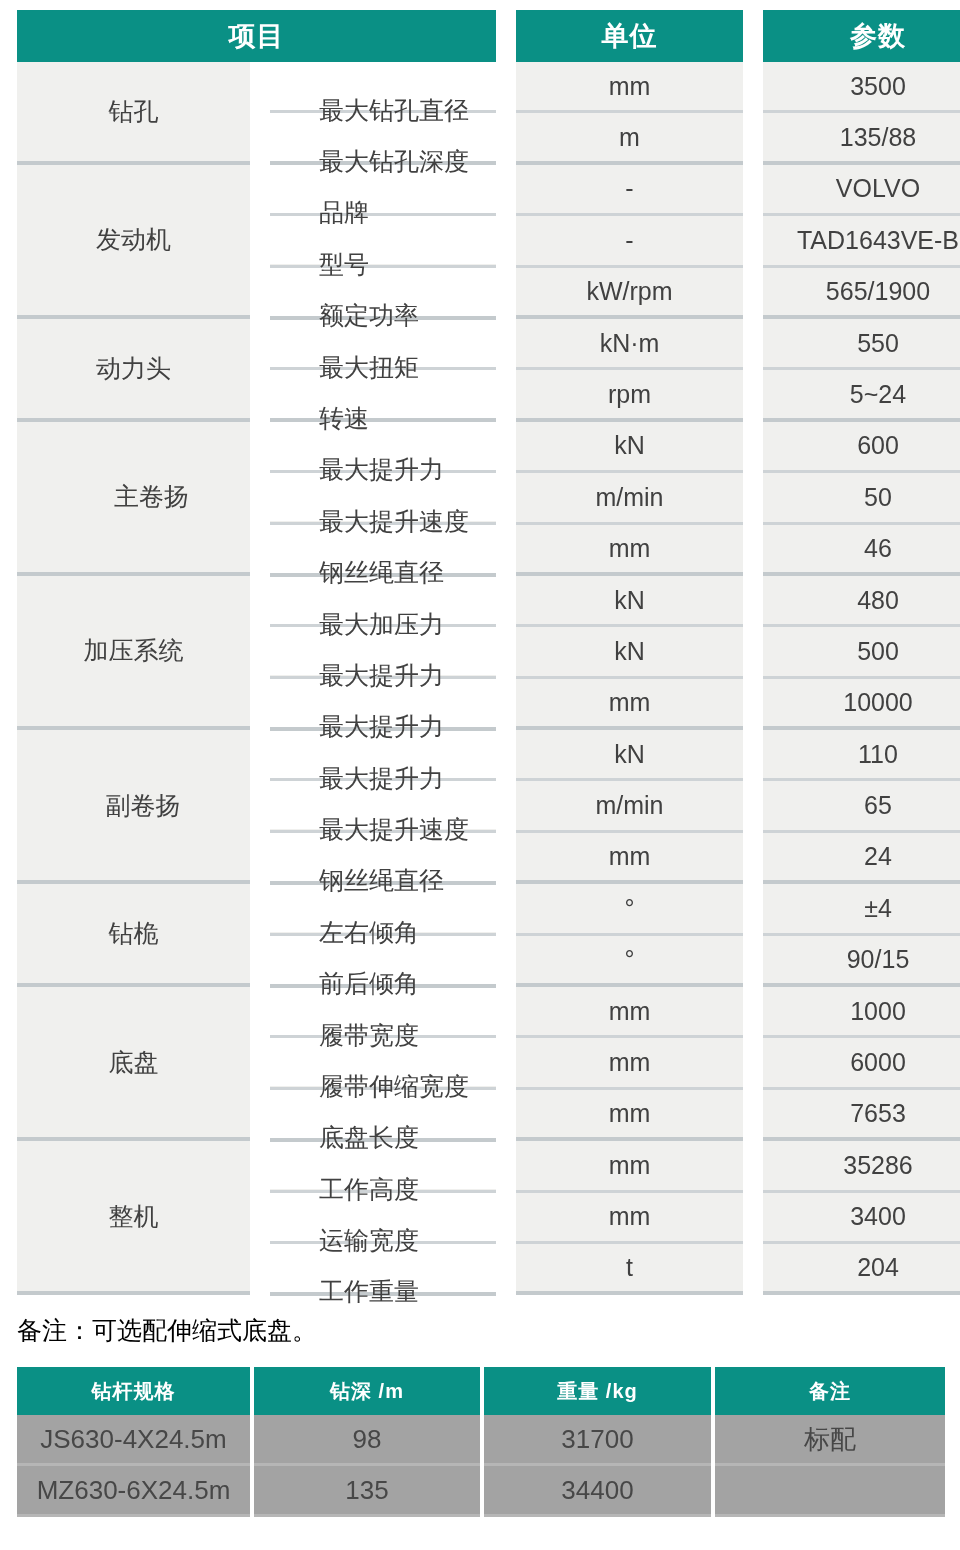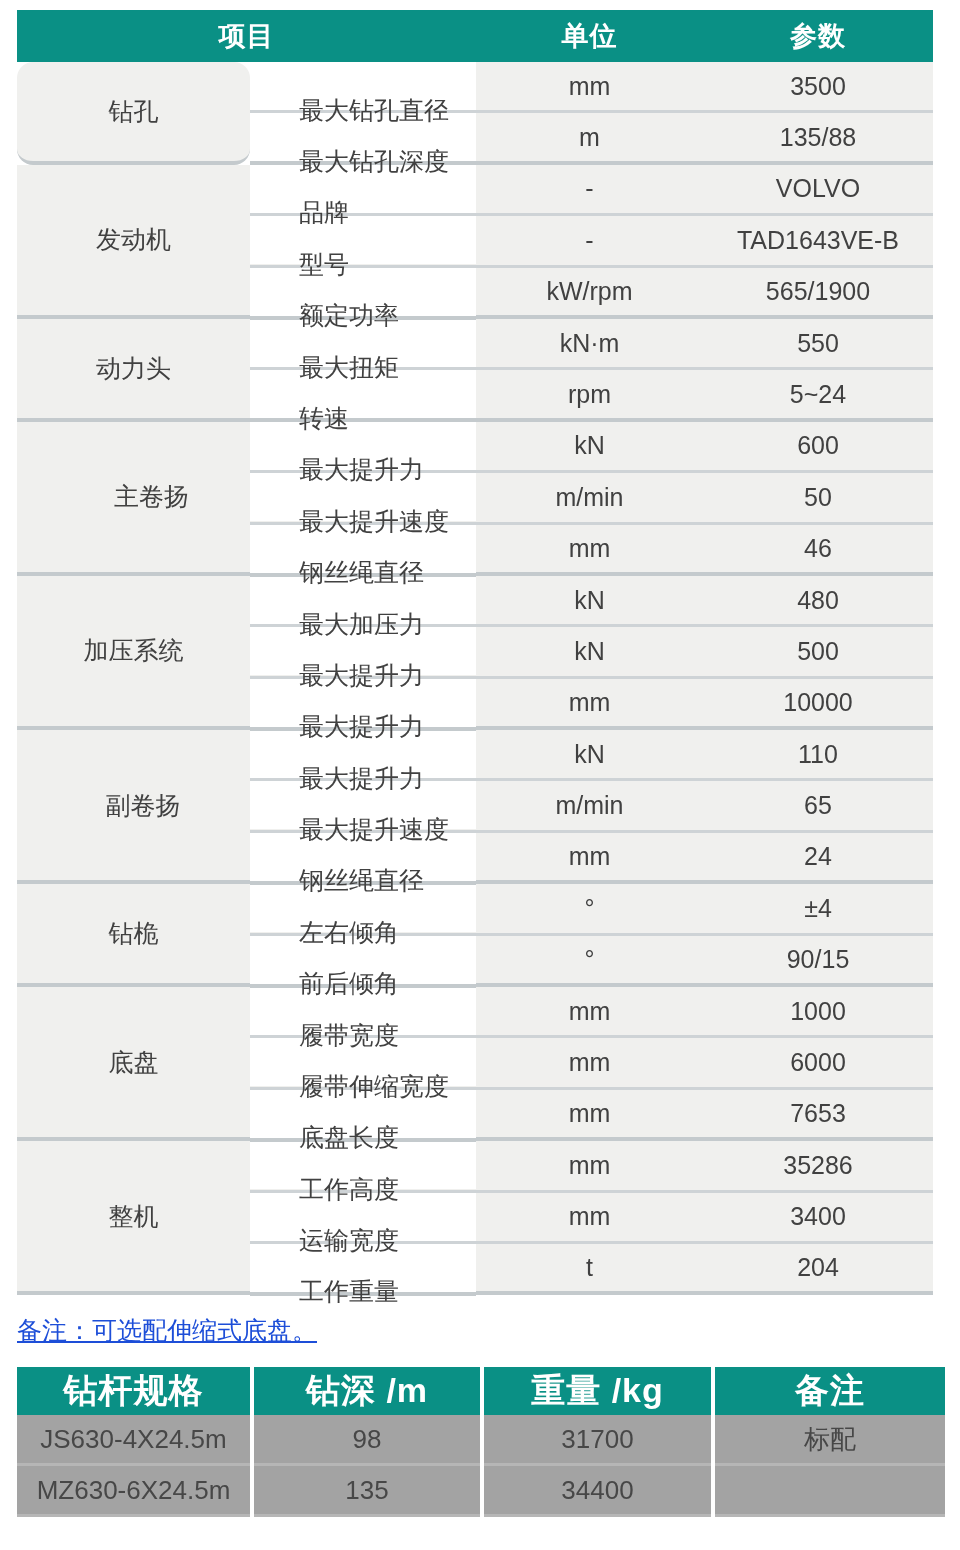--- a/index.html
+++ b/index.html
@@ -8,21 +8,21 @@
     width:960px; height:1550px; overflow:hidden;
     font-family:"Liberation Sans","DejaVu Sans",sans-serif;
     color:#414141;
   }
   .page { padding:10px 15px 0 17px; }
 
   
   .spec-table {
     display:grid;
     grid-template-columns:233px 226px 227px 230px;
-    column-gap:0;
+    column-gap:20px;
     grid-template-rows:52px;
     grid-auto-rows:51.4px;
     width:928px;
   }
   .th {
     background:var(--teal,#0a9085);
     color:#ffffff; font-weight:bold; font-size:27px;
     display:flex; align-items:center; justify-content:center;
     letter-spacing:1px;
   }
@@ -32,35 +32,35 @@
     font-size:25px; color:#414141;
     display:flex; align-items:center; justify-content:center;
   }
   .cell.item { justify-content:flex-start; padding-left:49px;margin-top:48px; }
   .cell.inner { border-bottom:3px solid #ced3d6; }
   .cell.gend, .gcell { border-bottom:4px solid #c4cacd; }
 
   
   .note {
     margin-top:20px;
-    font-size:25px; line-height:31px; color:#1d4ed8;text-decoration:underline;
+    font-size:25px; line-height:31px; color:#000000;
   }
 
   
   .pipe-table {
     display:grid;
     grid-template-columns:233px 226px 227px 230px;
     column-gap:4px;
     grid-template-rows:48px 51px 51px;
     width:928px;
     margin-top:21px;
   }
   .pth {
     background:var(--teal,#0a9085);
-    color:#ffffff; font-weight:bold; font-size:34px;
+    color:#ffffff; font-weight:bold; font-size:20px;
     display:flex; align-items:center; justify-content:center;
     letter-spacing:1px;
     text-align:right;
   }
   .pcell {
     background:#a3a3a3;
     font-size:26px; color:#474747;
     display:flex; align-items:center; justify-content:center;
     border-bottom:3px solid #b6b6b6;
   }
@@ -68,21 +68,21 @@
 </head>
 <body>
 
 <div class="page">
 
   <div class="spec-table" id="spec-table">
     <div class="th th-item">项目</div>
     <div class="th">单位</div>
     <div class="th">参数</div>
 
-  <div class="gcell" style="grid-row: span 2; border-radius: 16px;">钻孔</div>
+  <div class="gcell" style="grid-row: span 2;">钻孔</div>
       <div class="cell item inner">最大钻孔直径</div>
       <div class="cell unit inner">mm</div>
       <div class="cell value inner">3500</div>
       <div class="cell item gend">最大钻孔深度</div>
       <div class="cell unit gend">m</div>
       <div class="cell value gend">135/88</div>
       <div class="gcell" style="grid-row: span 3;">发动机</div>
       <div class="cell item inner">品牌</div>
       <div class="cell unit inner">-</div>
       <div class="cell value inner">VOLVO</div>

